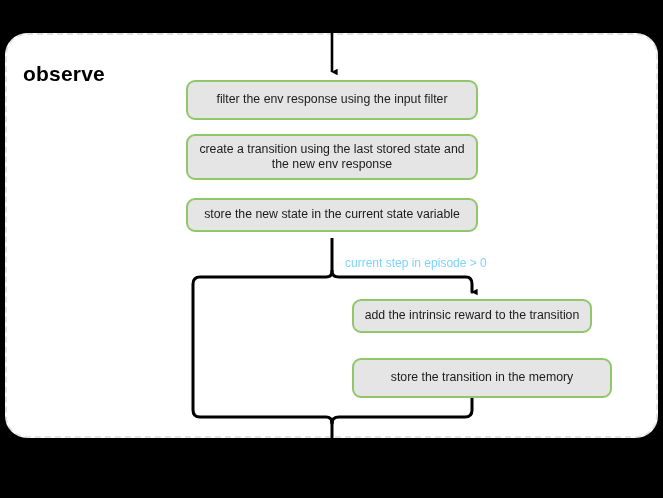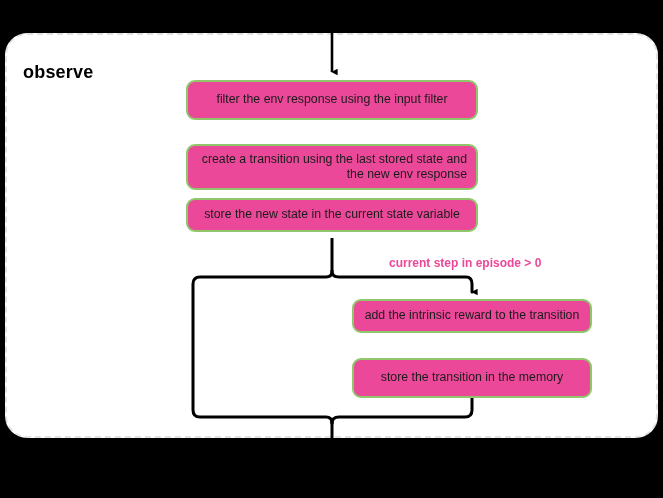--- a/index.html
+++ b/index.html
@@ -26,60 +26,59 @@
     box-sizing: border-box;
     background: #ffffff;
     border: 2px dashed #e2e2e2;
     border-radius: 22px;
   }
 
   #observe-title {
     position: absolute;
     left: 23px;
     top: 63px;
-    font-size: 18px;
+    font-size: 21px;
     font-weight: bold;
     color: #000000;
     letter-spacing: 0.2px;
     line-height: 1;
   }
 
   
   .node {
     position: absolute;
     box-sizing: border-box;
-    background: #ec4899;
+    background: #e5e5e5;
     border: 2.5px solid #8fc76a;
     border-radius: 9px;
     display: flex;
     align-items: center;
     justify-content: center;
-    text-align: right;
+    text-align: center;
     font-size: 12.3px;
     color: #1b1b1b;
     line-height: 1.24;
     padding: 15px 9px;
   }
 
   #node-filter        { left: 186px; top: 80px;  width: 292px; height: 40px; }
-  #node-create        { left: 186px; top: 134px; width: 292px; height: 46px; margin-top: 10px; }
+  #node-create        { left: 186px; top: 134px; width: 292px; height: 46px; }
   #node-store-state   { left: 186px; top: 198px; width: 292px; height: 24px; }
   #node-intrinsic     { left: 352px; top: 299px; width: 240px; height: 24px; }
-  #node-store-trans   { left: 352px; top: 358px; width: 240px; height: 40px; }
+  #node-store-trans   { left: 352px; top: 358px; width: 260px; height: 40px; }
 
   
   #edge-label-cond {
     position: absolute;
     left: 345px;
     top: 256px;
     font-size: 12px;
-    font-weight: bold;
-    color: #ec4899;
+    font-weight: normal;
+    color: #7dd3fc;
     white-space: nowrap;
-    margin-left: 44px;
   }
 
   
   #edges {
     position: absolute;
     left: 0;
     top: 0;
     width: 663px;
     height: 498px;
     pointer-events: none;

